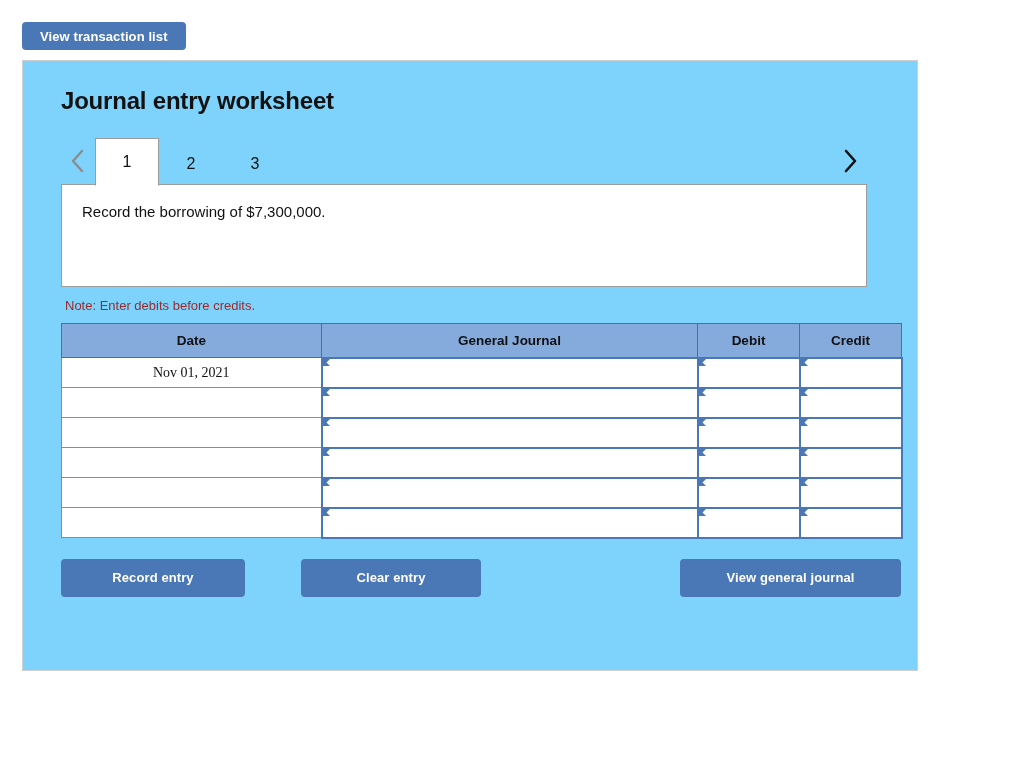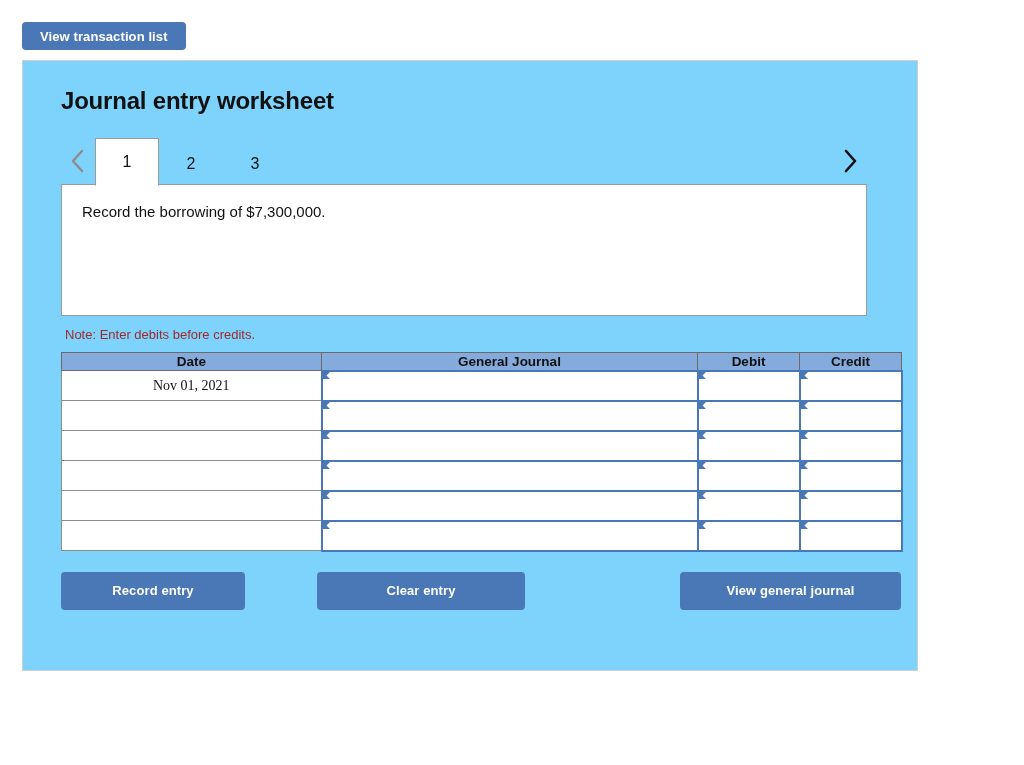--- a/index.html
+++ b/index.html
@@ -94,21 +94,21 @@
     border: 1px solid #9b9b9b;
     border-bottom: 1px solid #ffffff;
     z-index: 3;
     height: 48px;
     margin-bottom: -1px;
   }
 
   
   .prompt-box {
     width: 806px;
-    height: 132px;
+    height: 103px;
     background: #ffffff;
     border: 1px solid #9b9b9b;
     margin-top: -1px;
     position: relative;
     z-index: 1;
     padding: 18px 20px;
     font-size: 15px;
     color: #111111;
   }
 
@@ -122,21 +122,21 @@
   .jtable {
     border-collapse: collapse;
     table-layout: fixed;
     width: 840px;
   }
   .jtable th {
     background: #85abdd;
     color: #111111;
     font-size: 13.5px;
     font-weight: bold;
-    height: 18px;
+    height: 34px;
     border: 1px solid #6a6a6a;
     text-align: center;
     padding: 0;
   }
   .col-date   { width: 260px; }
   .col-gj     { width: 376px; }
   .col-debit  { width: 102px; }
   .col-credit { width: 102px; }
 
   .jtable td {
@@ -176,21 +176,21 @@
   }
 
   
   .footer-btns {
     display: flex;
     align-items: flex-end;
     margin-top: 20px;
     width: 840px;
   }
   .btn-record { width: 184px; height: 38px; }
-  .btn-clear  { width: 208px; height: 38px; margin-left: 72px; }
+  .btn-clear  { width: 180px; height: 38px; margin-left: 56px; }
   .btn-view   { width: 221px; height: 38px; margin-left: auto; }
 </style>
 </head>
 <body>
 
 <div class="top-btn-wrap">
   <button class="btn">View transaction list</button>
 </div>
 
 <div class="panel">

